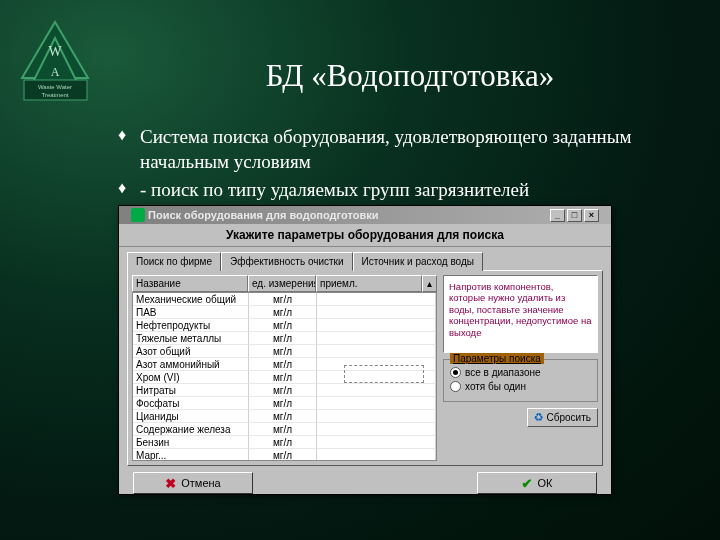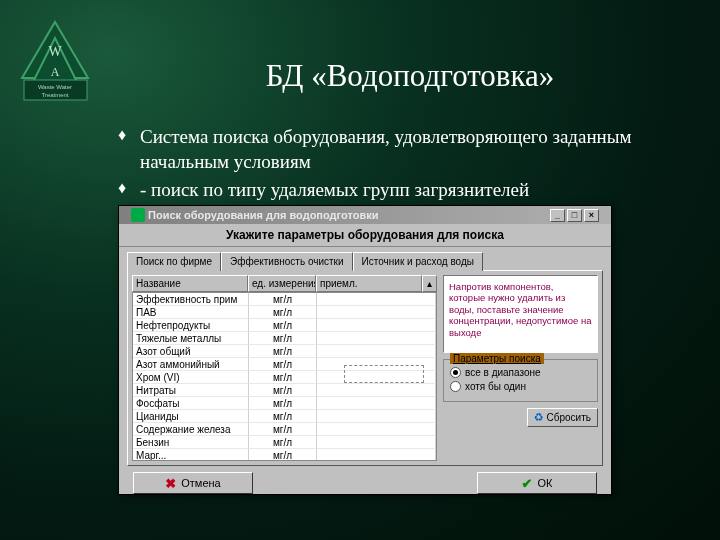--- a/index.html
+++ b/index.html
@@ -247,21 +247,21 @@
     <div class="grid-area">
       <div class="grid-header">
         <div class="gh gh1">Название</div>
         <div class="gh gh2">ед. измерения</div>
         <div class="gh gh3">приемл.</div>
         <div class="gh gh-scroll">▴</div>
       </div>
       <div class="grid-body" id="grid-body">
         <div class="dotted-box"></div>
       <div class="row">
-            <div class="cell c1">Эффективность прим</div>
+            <div class="cell c1">Механические общий</div>
             <div class="cell c2">мг/л</div>
             <div class="cell c3"></div>
           </div>
           <div class="row">
             <div class="cell c1">ПАВ</div>
             <div class="cell c2">мг/л</div>
             <div class="cell c3"></div>
           </div>
           <div class="row">
             <div class="cell c1">Нефтепродукты</div>

